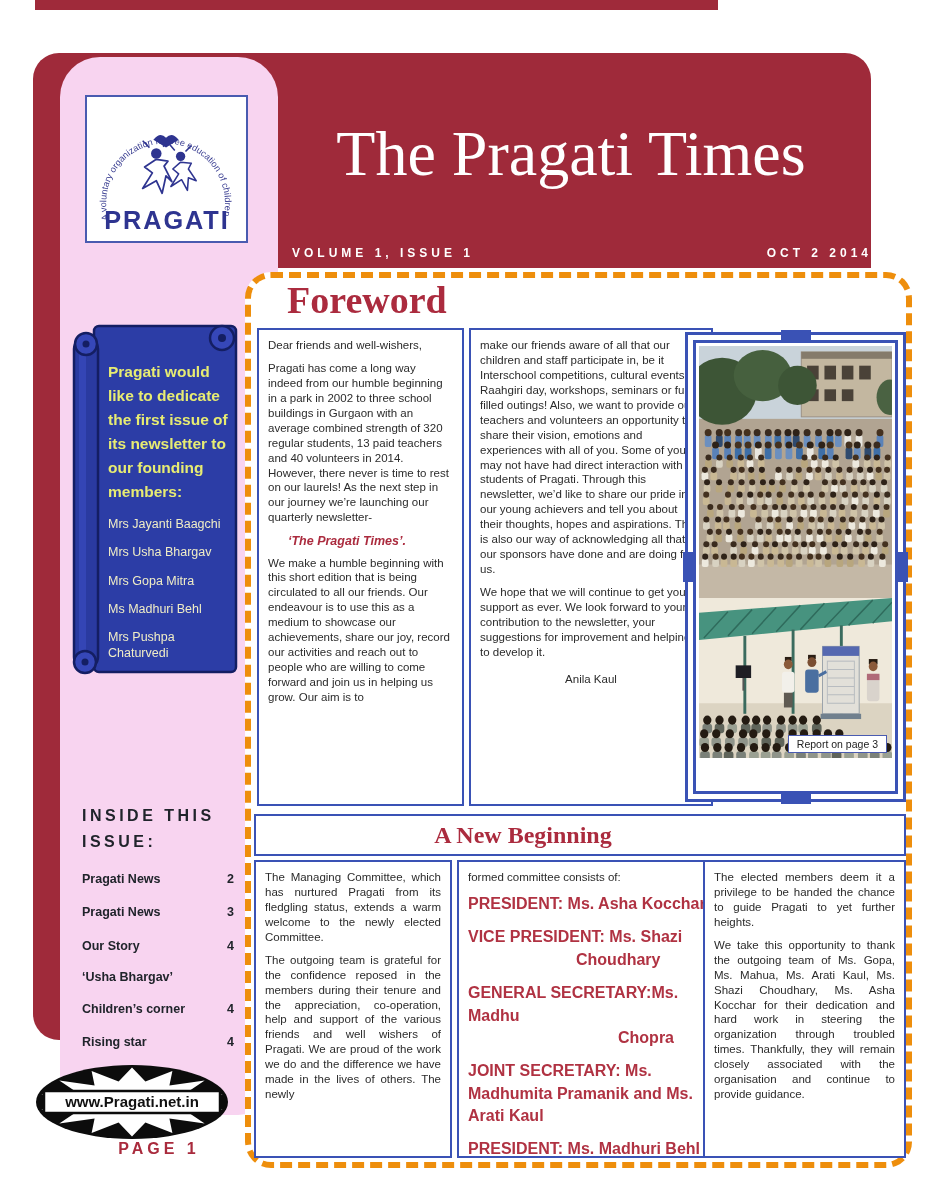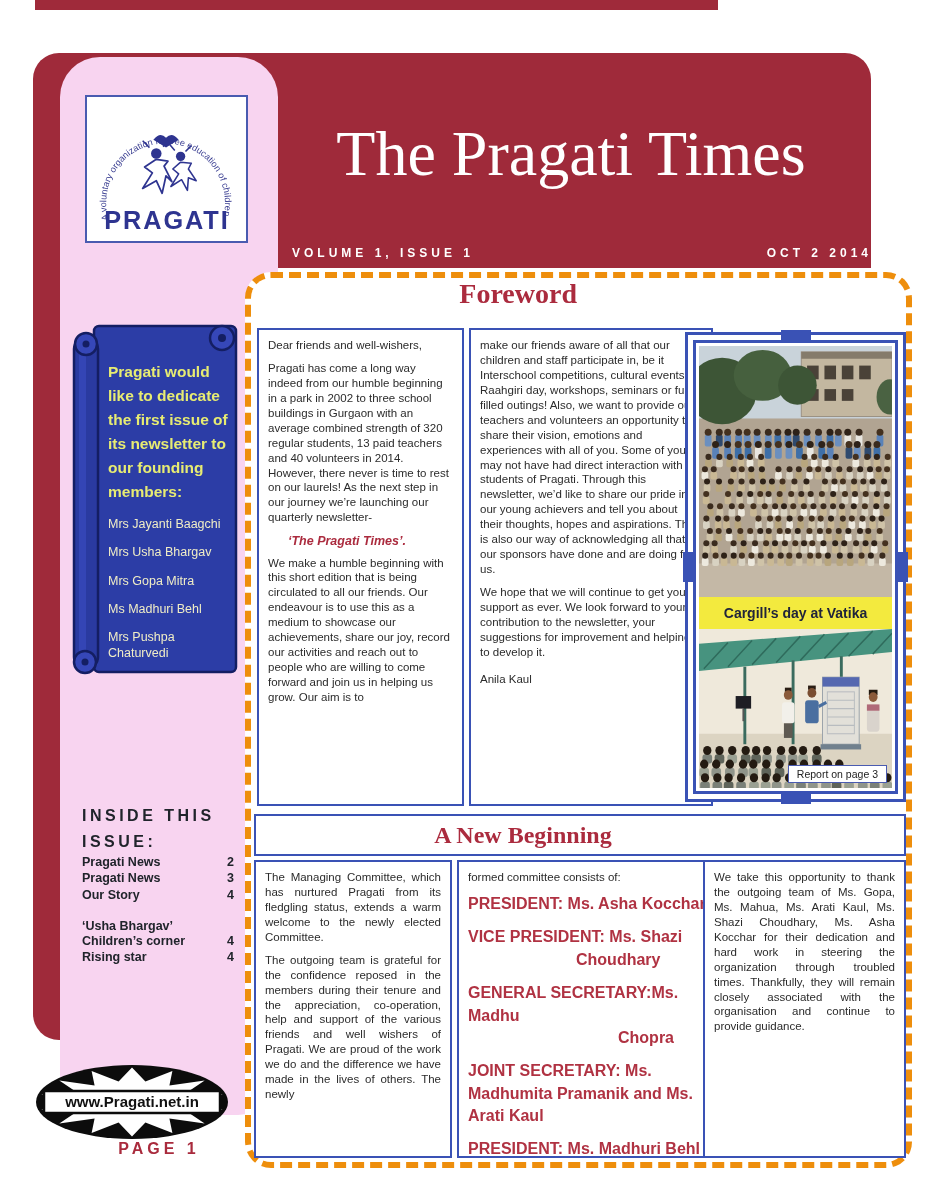--- a/index.html
+++ b/index.html
@@ -21,41 +21,41 @@
 
   
   .scroll-wrap { left:70px; top:306px; width:172px; height:392px; }
   .scroll-text { left:108px; top:360px; width:126px; }
   .scroll-heading { color:#E7EC72; font-weight:bold; font-size:15.5px; line-height:1.55; }
   .scroll-member  { color:#F0EDC6; font-size:12.5px; line-height:1.3; margin-top:12px; }
 
   
   .toc { left:82px; top:803px; width:152px; }
   .toc-title { color:#20242B; font-weight:bold; font-size:16px; letter-spacing:3.5px; line-height:1.6; }
-  .toc-item { display:flex; justify-content:space-between; 
+  .toc-item { display:flex; justify-content:space-between; margin-top:17px;
               color:#20242B; font-weight:bold; font-size:12.5px; line-height:1.3; }
   .toc-label2 { color:#20242B; font-weight:bold; font-size:12.5px; margin-top:16px; }
 
   
   .badge { left:34px; top:1063px; width:196px; height:78px; }
   .page-label { left:100px; top:1140px; width:118px; text-align:center;
                 color:#A92B3D; font-weight:bold; font-size:16px; letter-spacing:4px; }
 
   
   .content { left:245px; top:272px; width:667px; height:896px; background:#fff;
              border:6px dashed #EE8E0C; border-radius:26px; }
-  .fw-title { top:0px; left:36px; width:290px; text-align:right; color:#AB2B3E;
-              font-family:"Liberation Serif", serif; font-weight:bold; font-size:28px; }
+  .fw-title { top:0px; left:36px; width:290px; text-align:left; color:#AB2B3E;
+              font-family:"Liberation Serif", serif; font-weight:bold; font-size:38px; }
   .col-box { border:2px solid #3A52B5; background:#fff; padding:8px 9px; overflow:hidden;
              font-size:11.5px; line-height:1.3; color:#2b2b2b; }
   .fw-col1 { left:6px;  top:50px; width:207px; height:478px; }
   .fw-col2 { left:218px; top:50px; width:244px; height:478px; }
   .col-box p { margin:0 0 8px 0; }
   .fw-highlight { color:#AB2B3E; font-weight:bold; font-style:italic; font-size:12.5px; margin:2px 0 6px 17px; padding-left:3px; }
-  .fw-sig { margin-top:12px; }
+  .fw-sig { margin-top:12px;text-align:center; }
 
   
   .frame { left:434px; top:54px; width:221px; height:470px; border:3px solid #3A52B5; background:#fff; padding:5px; }
   .frame-inner { width:100%; height:100%; border:3px solid #3A52B5; background:#fff; padding:3px;
                  display:flex; flex-direction:column; }
   .frame-tab { position:absolute; background:#3A52B5; }
   .tab-top    { left:50%; top:-5px; width:30px; height:10px; margin-left:-15px; }
   .tab-bottom { left:50%; bottom:-5px; width:30px; height:10px; margin-left:-15px; }
   .tab-left   { top:50%; left:-5px; width:10px; height:30px; margin-top:-15px; }
   .tab-right  { top:50%; right:-5px; width:10px; height:30px; margin-top:-15px; }
@@ -592,21 +592,20 @@
                 <circle cx="156.71437932141797" cy="214" r="3.1" fill="#2E2218"></circle>
                 <rect x="164.96032143871315" y="216.5" width="7" height="8" rx="2" fill="#C9B894"></rect>
                 <circle cx="168.46032143871315" cy="214" r="3.1" fill="#44311F"></circle>
                 <rect x="174.6056752333444" y="216.5" width="7" height="8" rx="2" fill="#D8D2C2"></rect>
                 <circle cx="178.1056752333444" cy="214" r="3.1" fill="#2E2218"></circle>
                 <rect x="186.54635001674592" y="216.5" width="7" height="8" rx="2" fill="#EDE9DE"></rect>
                 <circle cx="190.04635001674592" cy="214" r="3.1" fill="#3A2B1E"></circle>
               </g>
           </svg>
         </div>
-        <div class="caption">Cargill’s day at  Vatika</div>
         <div class="photo2">
           <svg id="photo2svg" viewBox="0 0 200 152" preserveAspectRatio="none">
             <rect x="0" y="0" width="200" height="152" fill="#EFE9DB"></rect>
             <rect x="0" y="100" width="200" height="52" fill="#DCD4C2"></rect>
             <polygon points="0,14 200,0 200,22 0,40" fill="#47937F"></polygon>
             <path d="M5 38 L30 13 M30 36 L55 11 M55 34 L80 9 M80 32 L105 7 M105 30 L130 5 M130 28 L155 4 M155 26 L180 2 M180 24 L200 4" stroke="#2F6B5C" stroke-width="1.5" fill="none"></path>
             <rect x="46" y="36" width="3" height="74" fill="#3A6B5E"></rect>
             <rect x="96" y="30" width="3" height="80" fill="#3A6B5E"></rect>
             <rect x="146" y="26" width="3" height="84" fill="#3A6B5E"></rect>
             <rect x="38" y="64" width="16" height="12" fill="#1E1E24"></rect>
@@ -741,17 +740,18 @@
         <div>PRESIDENT: Ms. Madhuri Behl</div>
       </div>
       <div class="role">
         <div>JOINT TREASURER: Ms. Radha</div>
         <div class="role-cont-c">Rambhadran</div>
         <div>and Ms. Vineeta  Bhatnagar</div>
       </div>
     </div>
 
     <div class="abs col-box anb-col anb-col3">
+      <p>The  elected members deem it a privilege to be handed the chance to guide Pragati to yet further heights.</p>
       <p>We take this opportunity to thank the outgoing team of Ms. Gopa, Ms. Mahua, Ms. Arati Kaul, Ms. Shazi Choudhary, Ms. Asha Kocchar for their dedication and hard work  in steering the organization through troubled times.  Thankfully, they will remain closely associated with the organisation and continue to provide guidance.</p>
     </div>
 
   </div>
 </div>
 
 </body></html>

